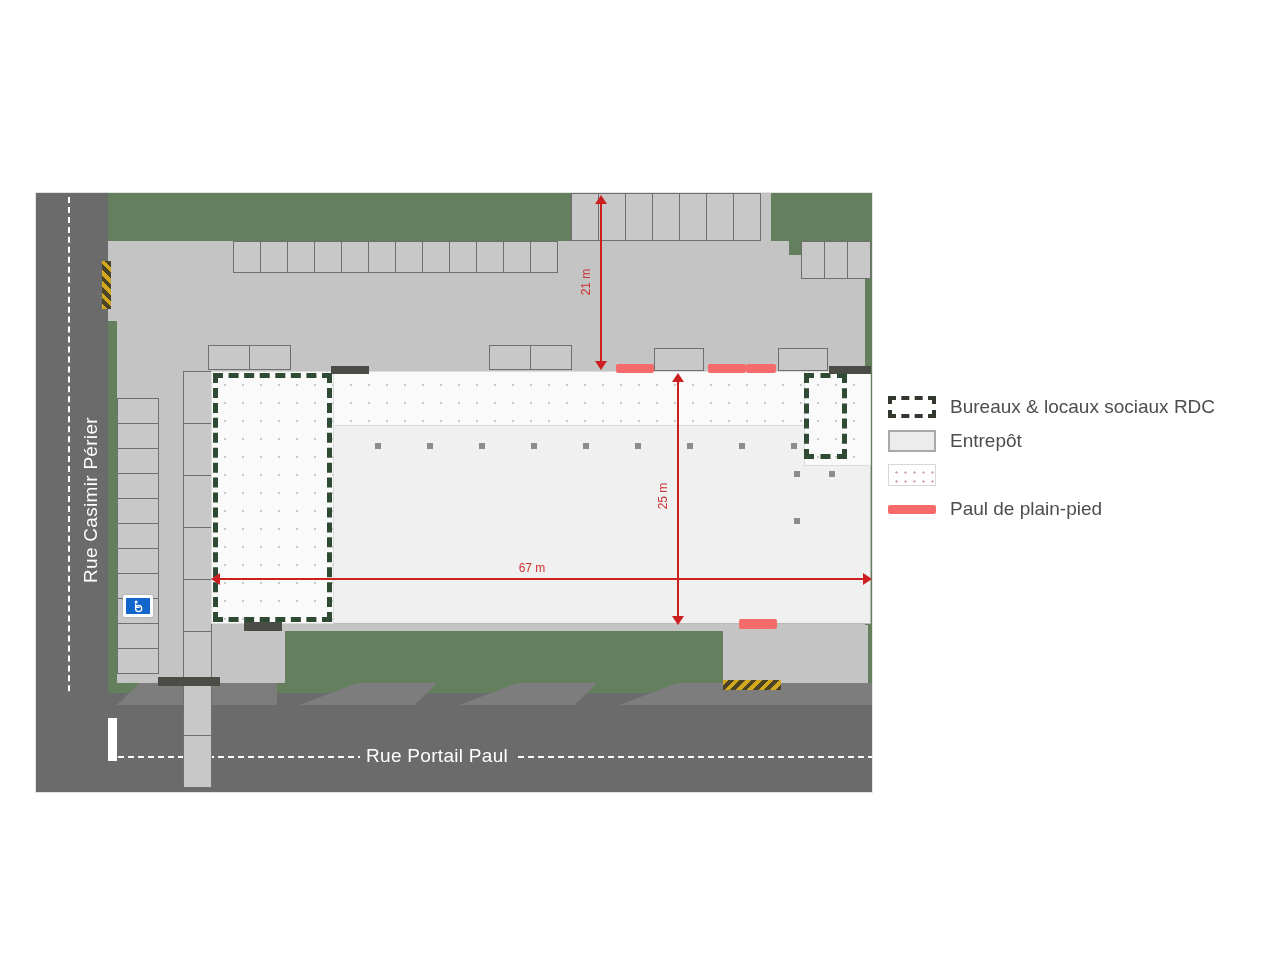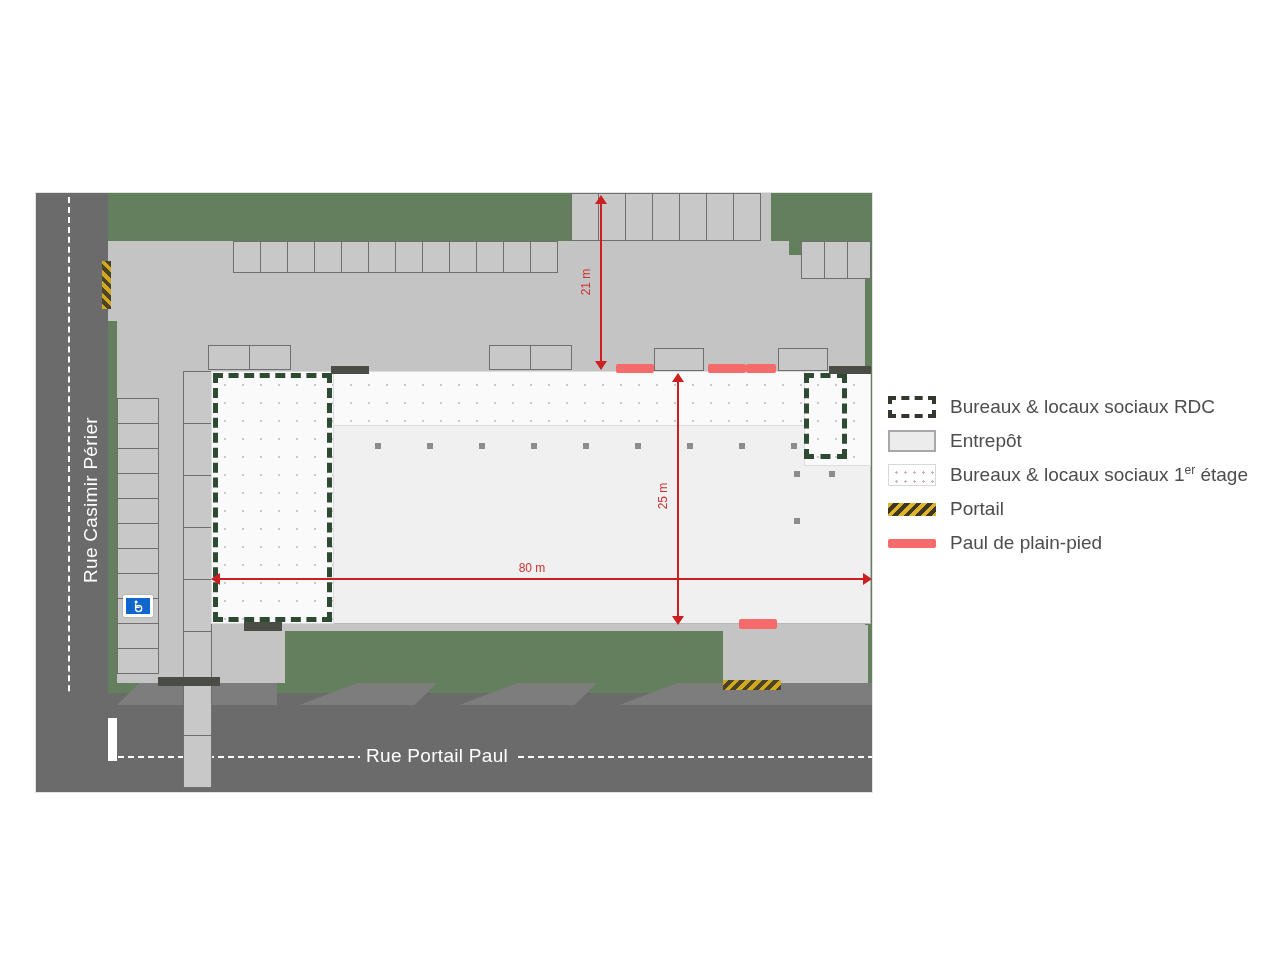--- a/index.html
+++ b/index.html
@@ -372,21 +372,21 @@
     <div class="abs dim-label vert" style="left:530px;top:82px;width:40px;text-align:center;">21 m</div>
 
     <div class="abs arrow-up" style="left:636px;top:180px;"></div>
     <div class="abs dim-line-v" style="left:641px;top:188px;height:237px;"></div>
     <div class="abs arrow-down" style="left:636px;top:423px;"></div>
     <div class="abs dim-label vert" style="left:607px;top:296px;width:40px;text-align:center;">25 m</div>
 
     <div class="abs arrow-left" style="left:175px;top:380px;"></div>
     <div class="abs dim-line-h" style="left:183px;top:385px;width:650px;"></div>
     <div class="abs arrow-right" style="left:827px;top:380px;"></div>
-    <div class="abs dim-label" style="left:466px;top:368px;width:60px;text-align:center;">80 m</div>
+    <div class="abs dim-label" style="left:466px;top:368px;width:60px;text-align:center;">67 m</div>
 
     <div class="abs street-label vert" style="left:44px;top:390px;">Rue Casimir Périer</div>
 
     <div class="abs" style="left:324px;top:552px;">
       <span class="street-label street-label-box">Rue Portail Paul</span>
     </div>
 
   </div>
 
   <div id="legend">
@@ -396,27 +396,22 @@
       <div class="legend-text">Bureaux &amp; locaux sociaux RDC</div>
     </div>
 
     <div class="legend-row">
       <div class="legend-swatch sw-entrepot"></div>
       <div class="legend-text">Entrepôt</div>
     </div>
 
     <div class="legend-row">
       <div class="legend-swatch sw-etage"></div>
-      <div class="legend-text"><span>Bureaux &amp; locaux sociaux 1</span><sup>er</sup><span> étage</span></div>
-    </div>
-
-    <div class="legend-row">
-      <div class="legend-swatch sw-portail"></div>
-      <div class="legend-text">Portail</div>
-    </div>
+    </div>
+
 
     <div class="legend-row">
       <div class="legend-swatch sw-porte"></div>
       <div class="legend-text">Paul de plain-pied</div>
     </div>
 
   </div>
 
 </div>
 

